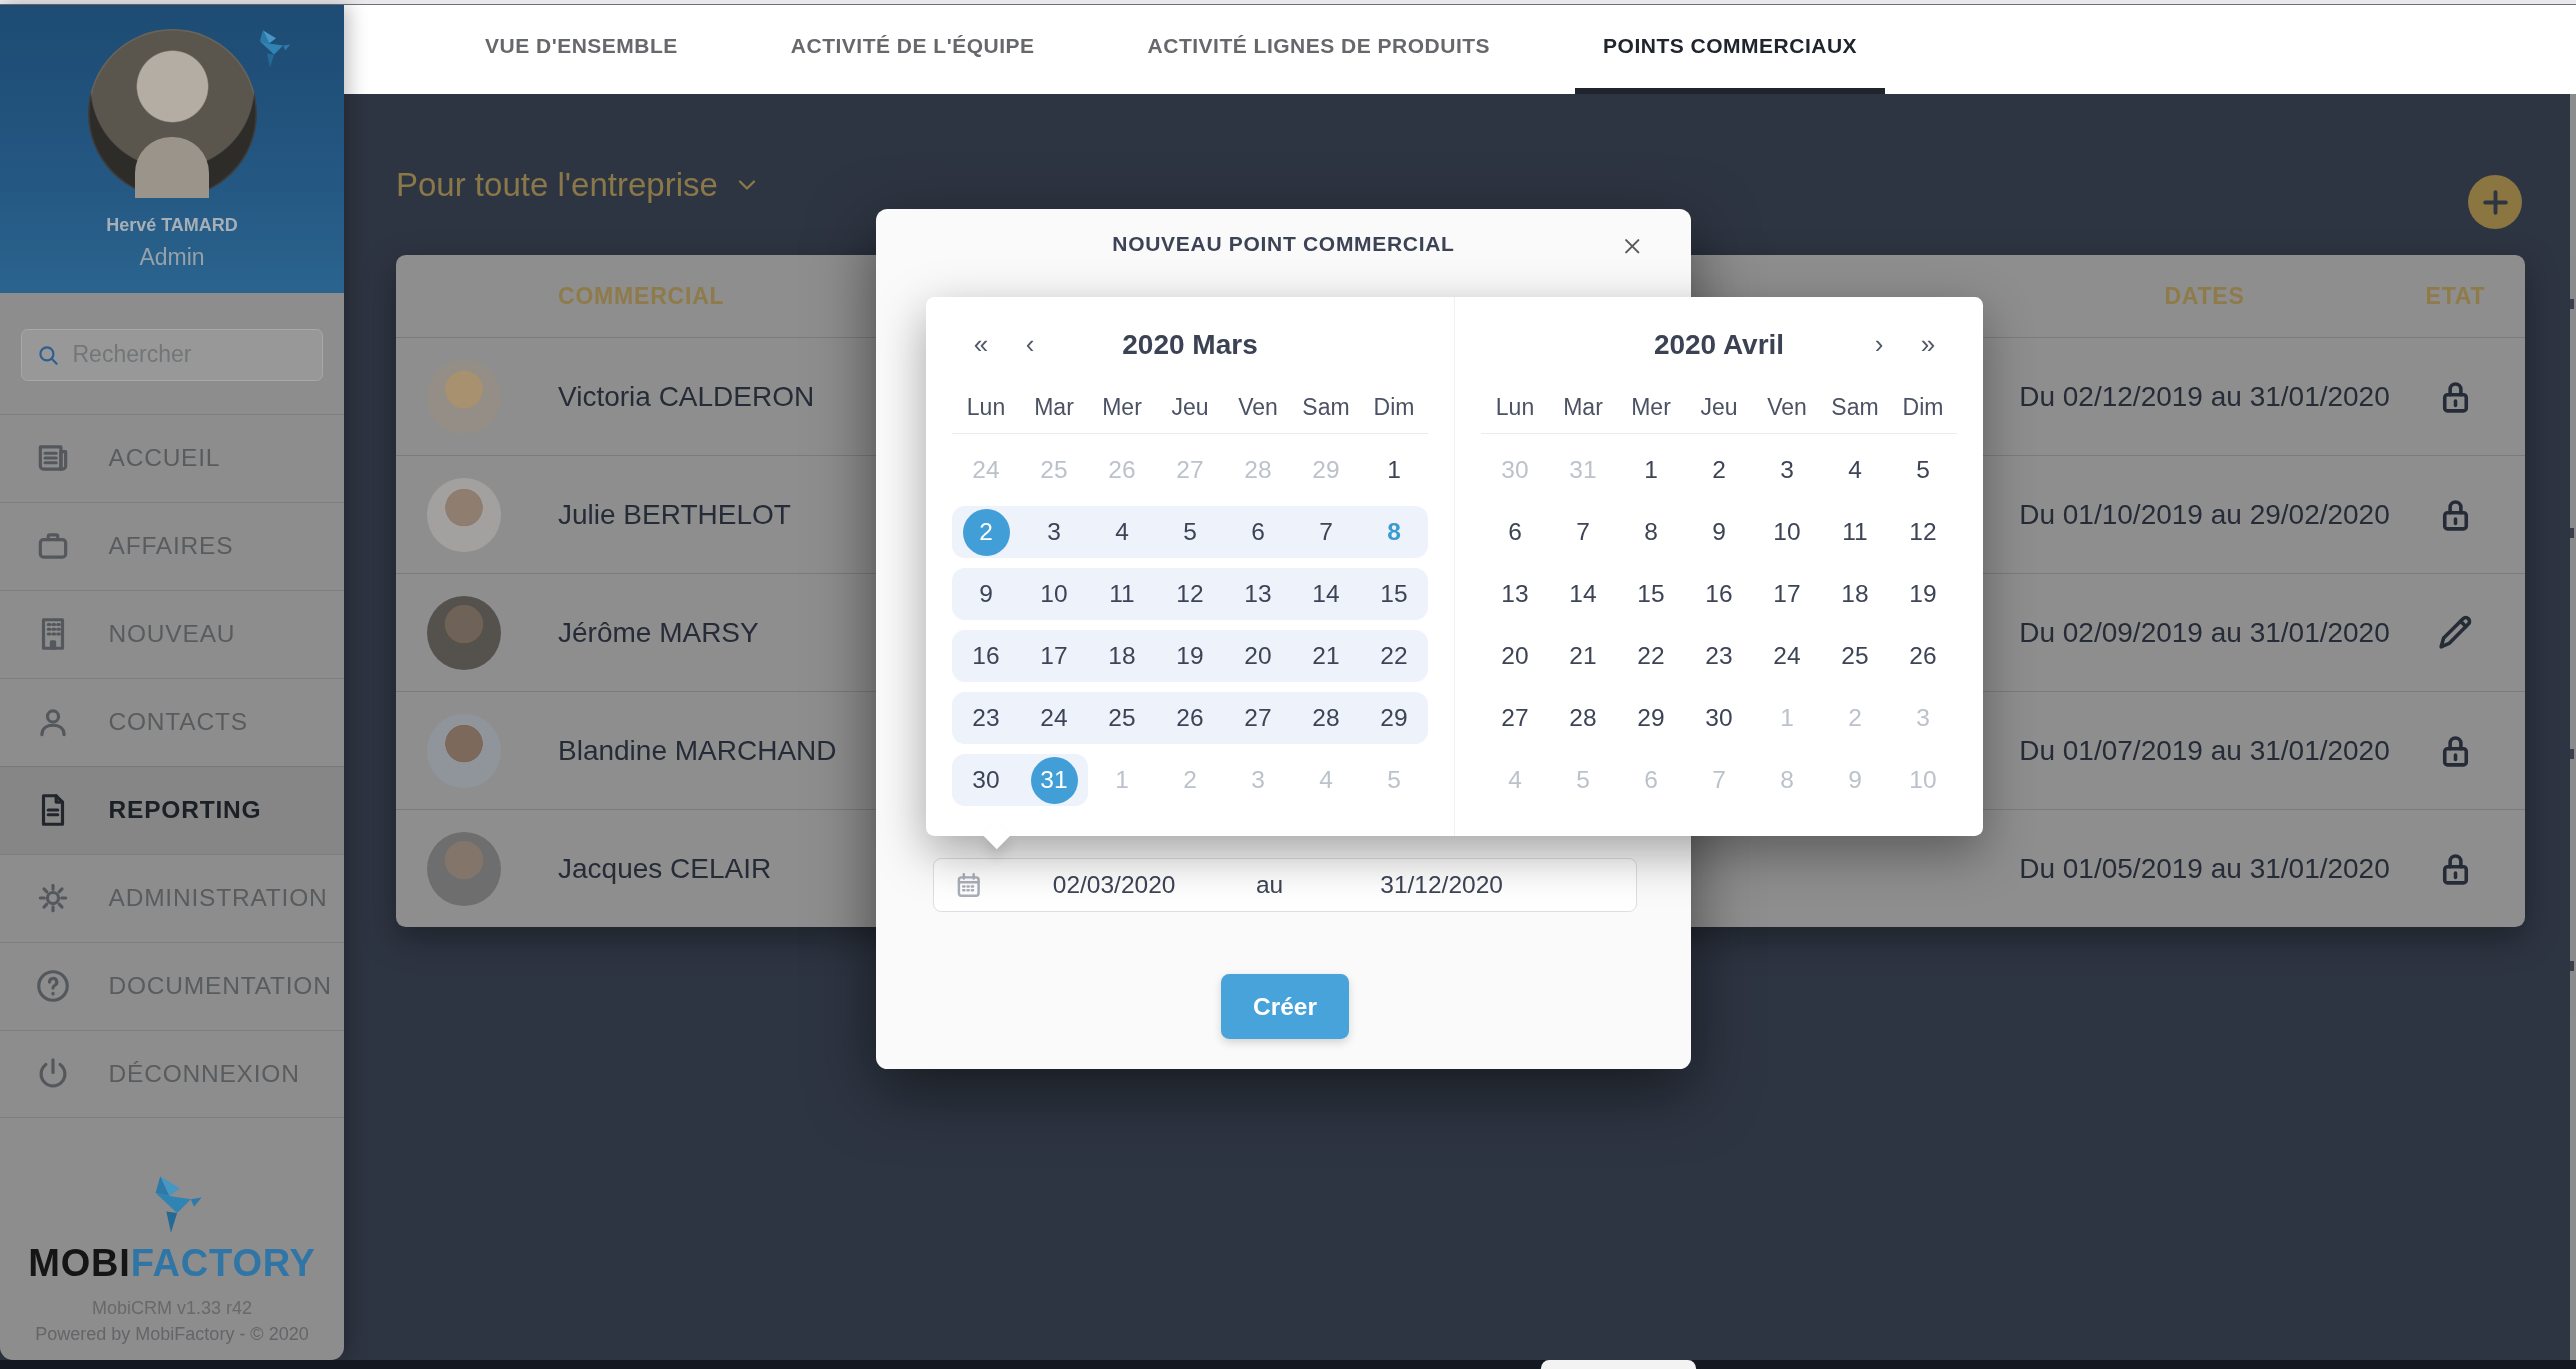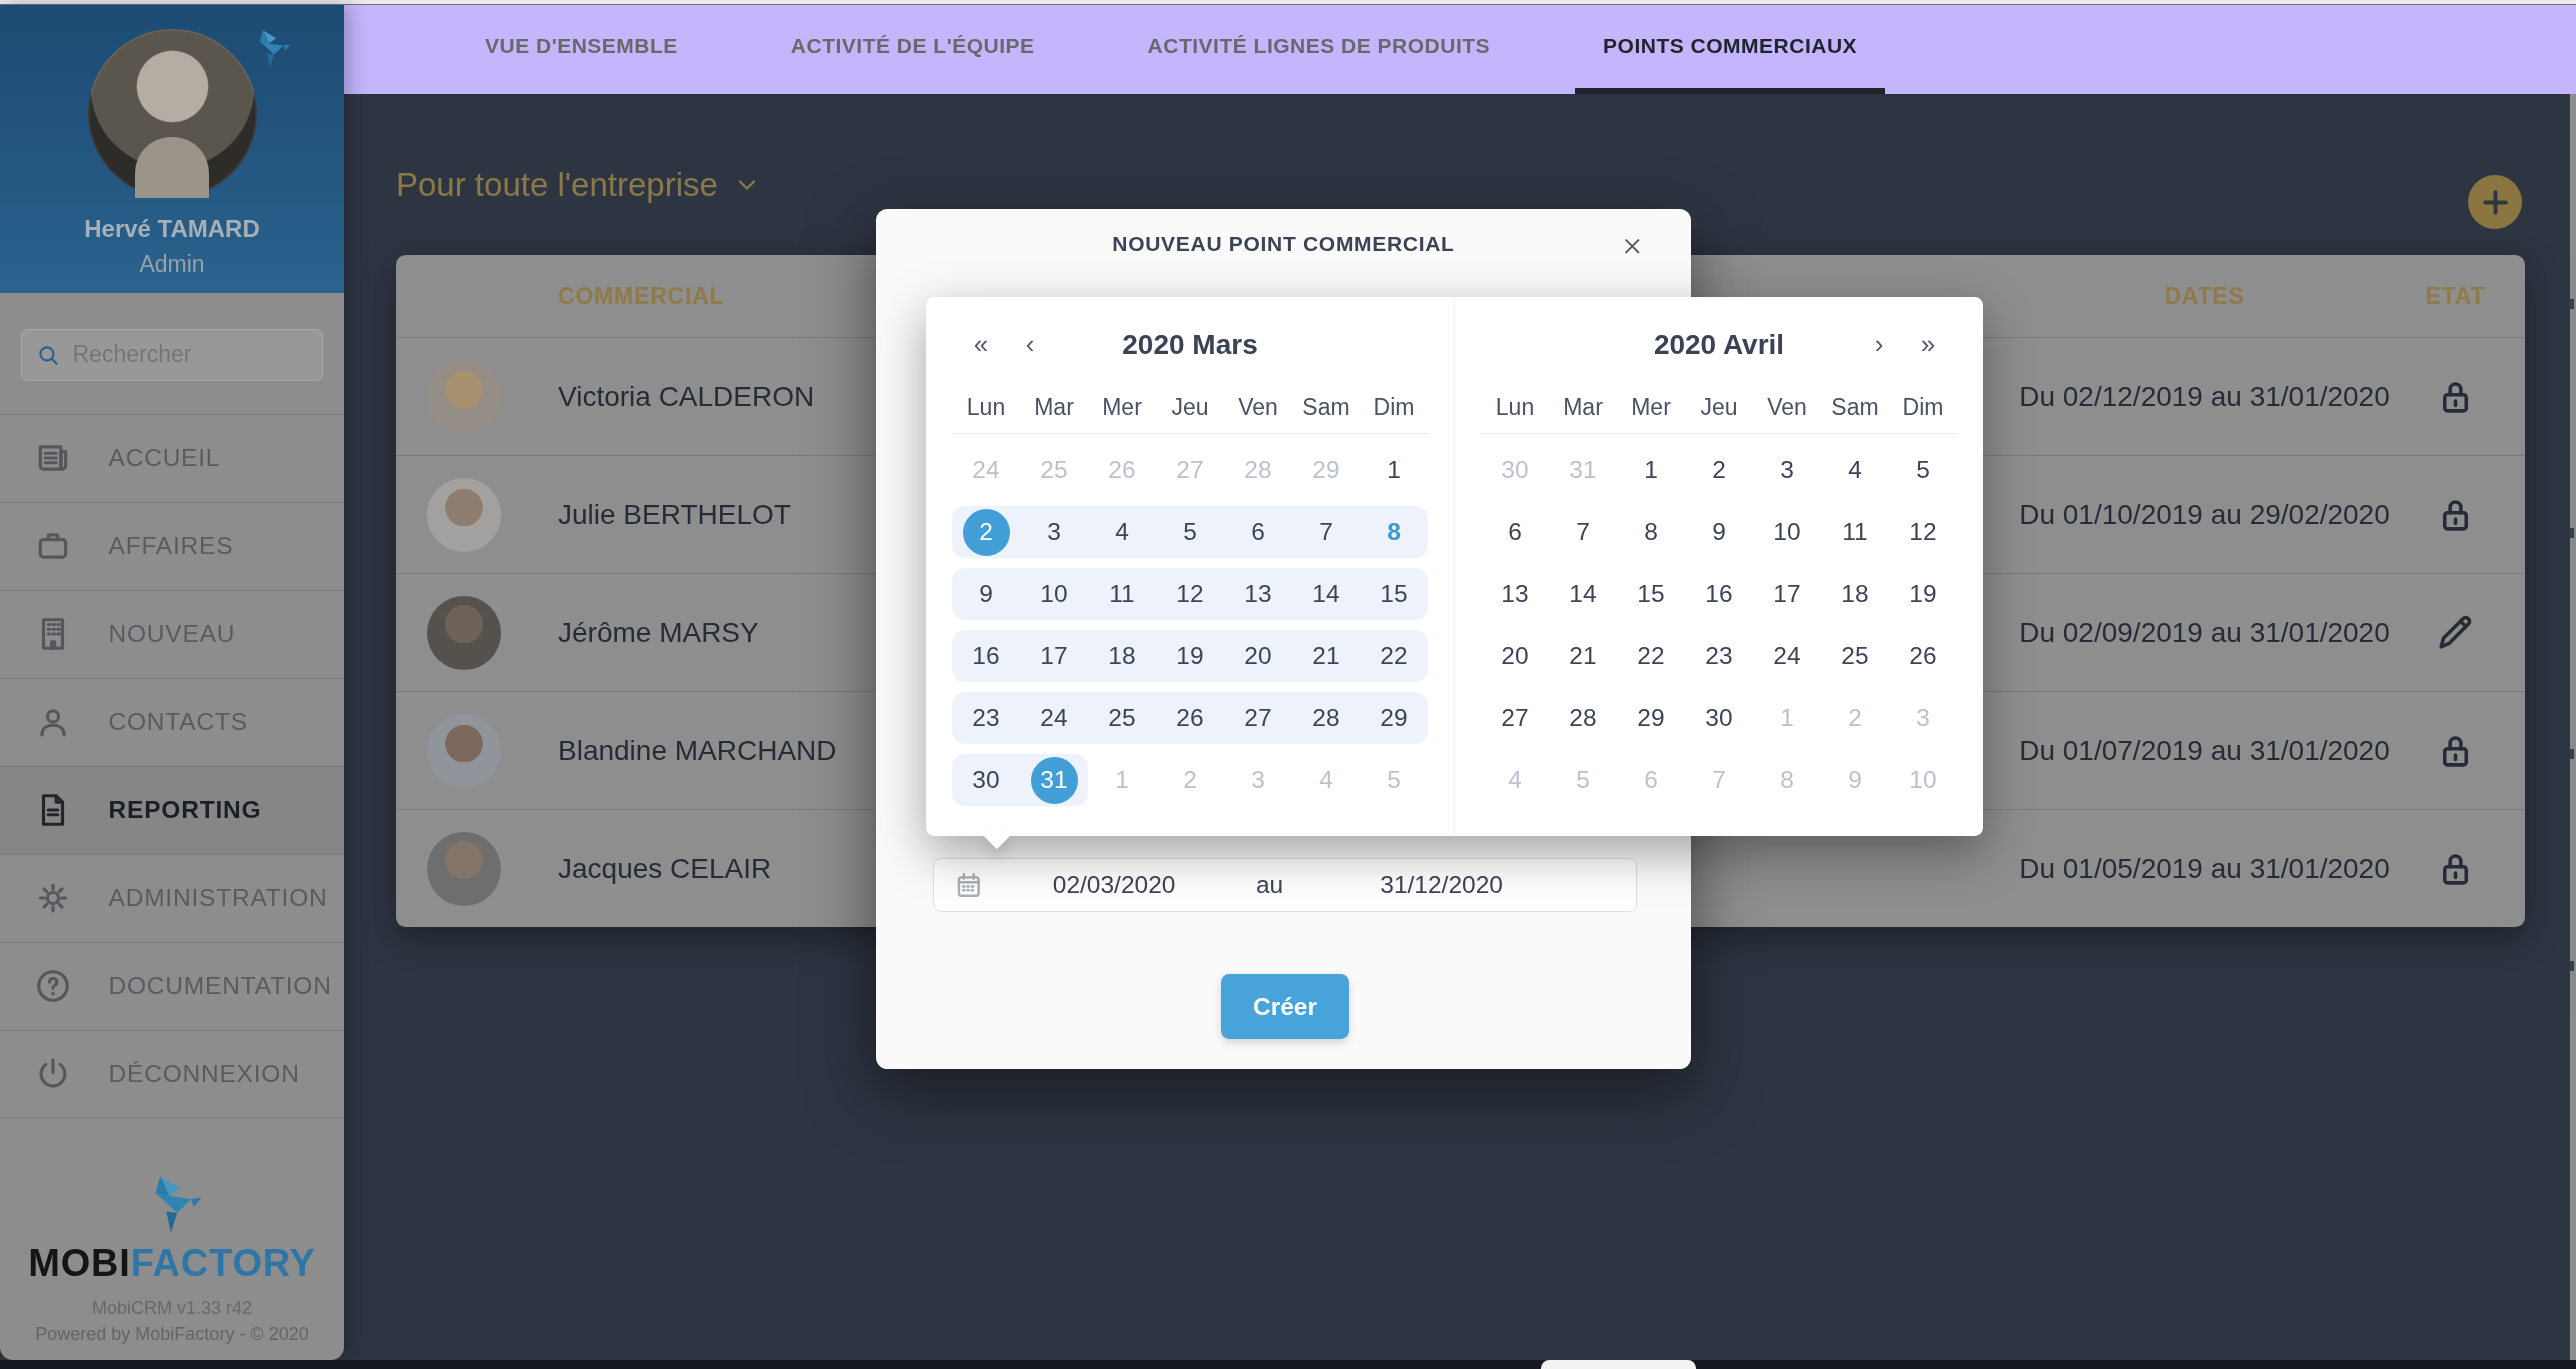--- a/index.html
+++ b/index.html
@@ -4,39 +4,39 @@
 <style>
   * { margin:0; padding:0; box-sizing:border-box; }
   html,body { width:2576px; height:1370px; overflow:hidden; background:#2e3542;
               font-family:"Liberation Sans", sans-serif; }
   .stage { position:absolute; inset:0; }
 
   
   .top-strip { position:absolute; left:0; top:0; width:2576px; height:4.9px; background:#e9e9ec; border-bottom:1.6px solid #70707a; z-index:3; }
 
   
-  .tabbar { position:absolute; left:344px; top:4.9px; width:2232px; height:89px; background:#c4b5fd;
+  .tabbar { position:absolute; left:344px; top:4.9px; width:2232px; height:89px; background:#ffffff;
             display:flex; align-items:stretch; padding-left:113px; gap:57px; z-index:2; }
   .tab { display:flex; align-items:center; padding:0 28px; font-size:21px; font-weight:bold;
          letter-spacing:0.5px; color:#66686c; border-bottom:6.5px solid transparent; cursor:pointer; white-space:nowrap; }
   .tab[data-flags~="active"] { color:#20242d; border-bottom-color:#20242d; }
 
   
   .sidebar { position:absolute; left:0; top:4.9px; width:344px; height:1355px; background:#8d8d8d;
              border-radius:0 0 13px 13px; z-index:4; display:flex; flex-direction:column;
              box-shadow:4.9px 0 19.6px rgba(0,0,0,.25); }
   .profile { height:288px; background:linear-gradient(180deg,#1d4b73 0%,#235681 55%,#2a648e 100%);
              text-align:center; position:relative; flex:none; }
   .avatar-big { width:169px; height:169px; border-radius:50%; margin:24.5px auto 0; position:relative;
                 background:radial-gradient(circle at 50% 34%,#b4ada4 0 25%,#5a564e 26% 58%,#2e2c29 59%);
                 box-shadow:inset 0 0 0 1.6px rgba(255,255,255,.08); }
   .avatar-big .shirt { position:absolute; left:47px; bottom:0; width:74px; height:61px;
                        background:#9a948b; border-radius:36px 36px 0 0; }
   .bird-overlay { position:absolute; top:21px; right:46px; width:54px; height:46px; }
-  .profile .uname { margin-top:16.4px; font-size:24px; font-weight:bold; color:#a6afb6; }
+  .profile .uname { margin-top:16.4px; font-size:18px; font-weight:bold; color:#a6afb6; }
   .profile .urole { margin-top:8.2px; font-size:23px; color:#97a1a9; }
 
   .search-wrap { padding:36px 21px 0; flex:none; }
   .search-box { height:52px; background:#989898; border:1.6px solid #a8a8a8; border-radius:6.5px;
                 display:flex; align-items:center; padding:0 13px; }
   .search-box svg { width:26px; height:26px; stroke:#2f5f8f; flex:none; }
   .search-box input { border:none; background:transparent; outline:none; margin-left:11.5px;
                       font-size:23px; color:#4a4d50; width:100%; font-family:inherit; }
   .search-box input::placeholder { color:#737678; }
 

